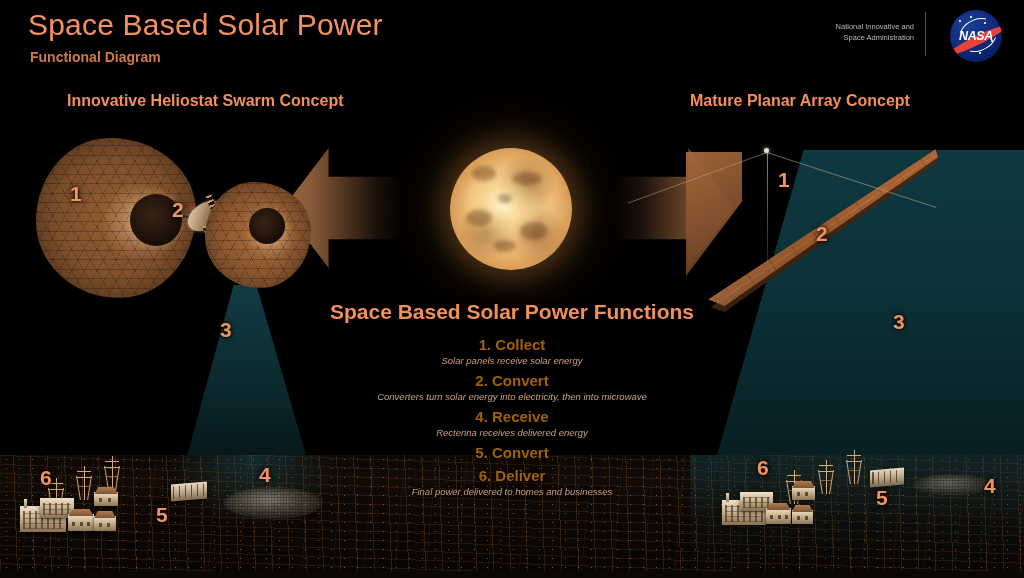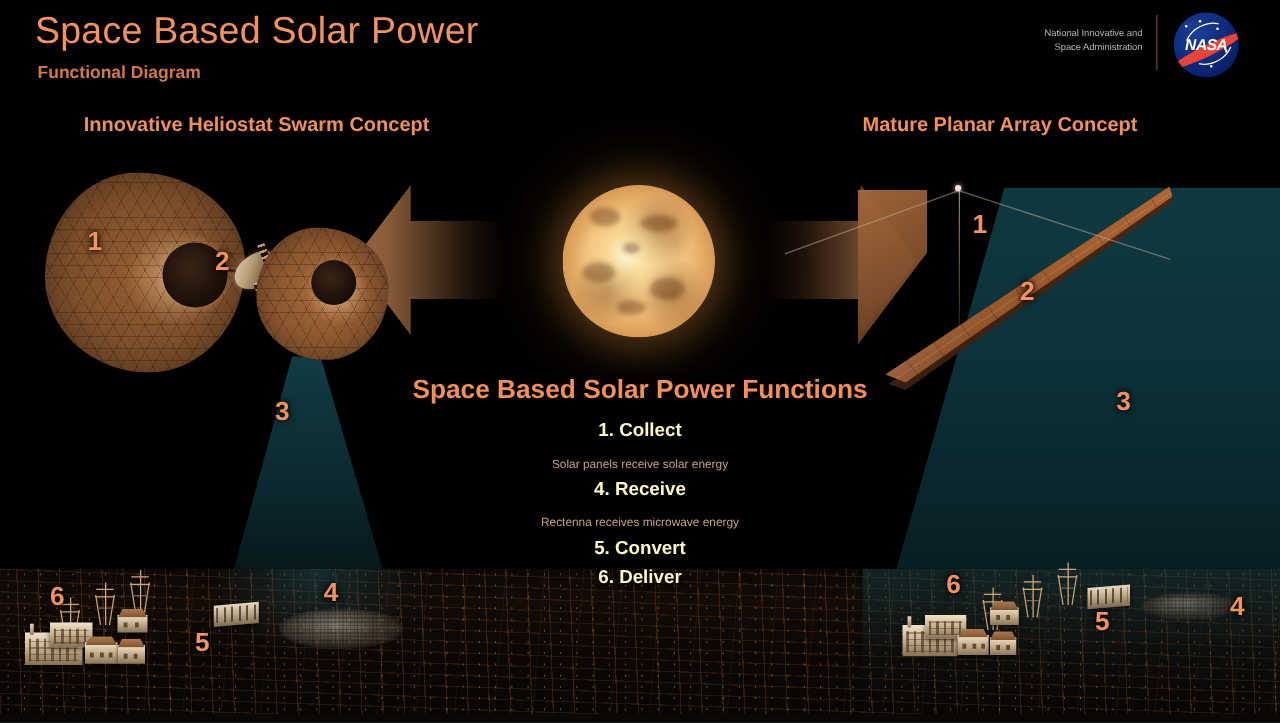--- a/index.html
+++ b/index.html
@@ -27,21 +27,21 @@
   #nasa-wordmark{
     position:absolute;right:110px;top:22px;
     width:130px;text-align:right;
     font-size:7.5px;line-height:1.45;color:#b9b9b9;
   }
   #nasa-divider{
     position:absolute;right:98px;top:12px;
     width:1px;height:44px;background:#6d4b38;
   }
   #nasa-logo{
-    position:absolute;right:33px;top:10px;
+    position:absolute;right:22px;top:10px;
     width:52px;height:52px;border-radius:50%;
     background:radial-gradient(circle at 35% 30%,#1b3f96 0%,#0b2370 65%,#06184f 100%);
     overflow:hidden;
     text-decoration:underline;
   }
   #nasa-logo .star{position:absolute;width:1.5px;height:1.5px;background:#fff;border-radius:50%;}
   #nasa-logo .swoosh{
     position:absolute;left:-4px;top:26px;width:62px;height:9px;
     background:#e8433a;border-radius:50%;
     transform:rotate(-26deg);
@@ -198,25 +198,25 @@
   #functions{
     position:absolute;left:0;top:300px;width:1024px;text-align:center;
     z-index:6;
   }
   #functions-title{
     font-size:21px;font-weight:bold;color:#f0905b;margin-bottom:12px;
     text-shadow:0 0 8px rgba(0,0,0,.95);
   }
   .fn-item{margin-bottom:6px;}
   .fn-head{
-    font-size:15px;font-weight:bold;color:#fef9c3;
+    font-size:15px;font-weight:bold;color:#a16207;
     text-shadow:0 0 7px rgba(0,0,0,.95),0 0 3px rgba(0,0,0,1);
   }
   .fn-desc{
-    font-size:9.5px;color:#c8a184;margin-top:13px;
+    font-size:9.5px;font-style:italic;color:#c8a184;margin-top:2px;
     text-shadow:0 0 6px rgba(0,0,0,.98),0 0 3px rgba(0,0,0,1);
   }
 
   
   #ground{
     position:absolute;left:0;top:455px;width:1024px;height:118px;
     background:
       linear-gradient(to bottom,#0d0805 0%,#120b06 22%,#0c0704 60%,#080503 100%);
     overflow:hidden;
   }
@@ -511,25 +511,30 @@
   <span class="num" style="left:984px;top:474px">4</span>
 
   <div id="functions">
     <div id="functions-title">Space Based Solar Power Functions</div>
 
     <div class="fn-item">
       <div class="fn-head">1. Collect</div>
       <div class="fn-desc">Solar panels receive solar energy</div>
     </div>
     <div class="fn-item">
+      <div class="fn-head">2. Convert</div>
+      <div class="fn-desc">Converters turn solar energy into electricity, then into microwave</div>
+    </div>
+    <div class="fn-item">
       <div class="fn-head">4. Receive</div>
-      <div class="fn-desc">Rectenna receives microwave energy</div>
+      <div class="fn-desc">Rectenna receives delivered energy</div>
     </div>
     <div class="fn-item">
       <div class="fn-head">5. Convert</div>
     </div>
     <div class="fn-item">
       <div class="fn-head">6. Deliver</div>
+      <div class="fn-desc">Final power delivered to homes and businesses</div>
     </div>
   </div>
 
   <div id="bottom-strip"></div>
 </div>
 
 </body></html>

